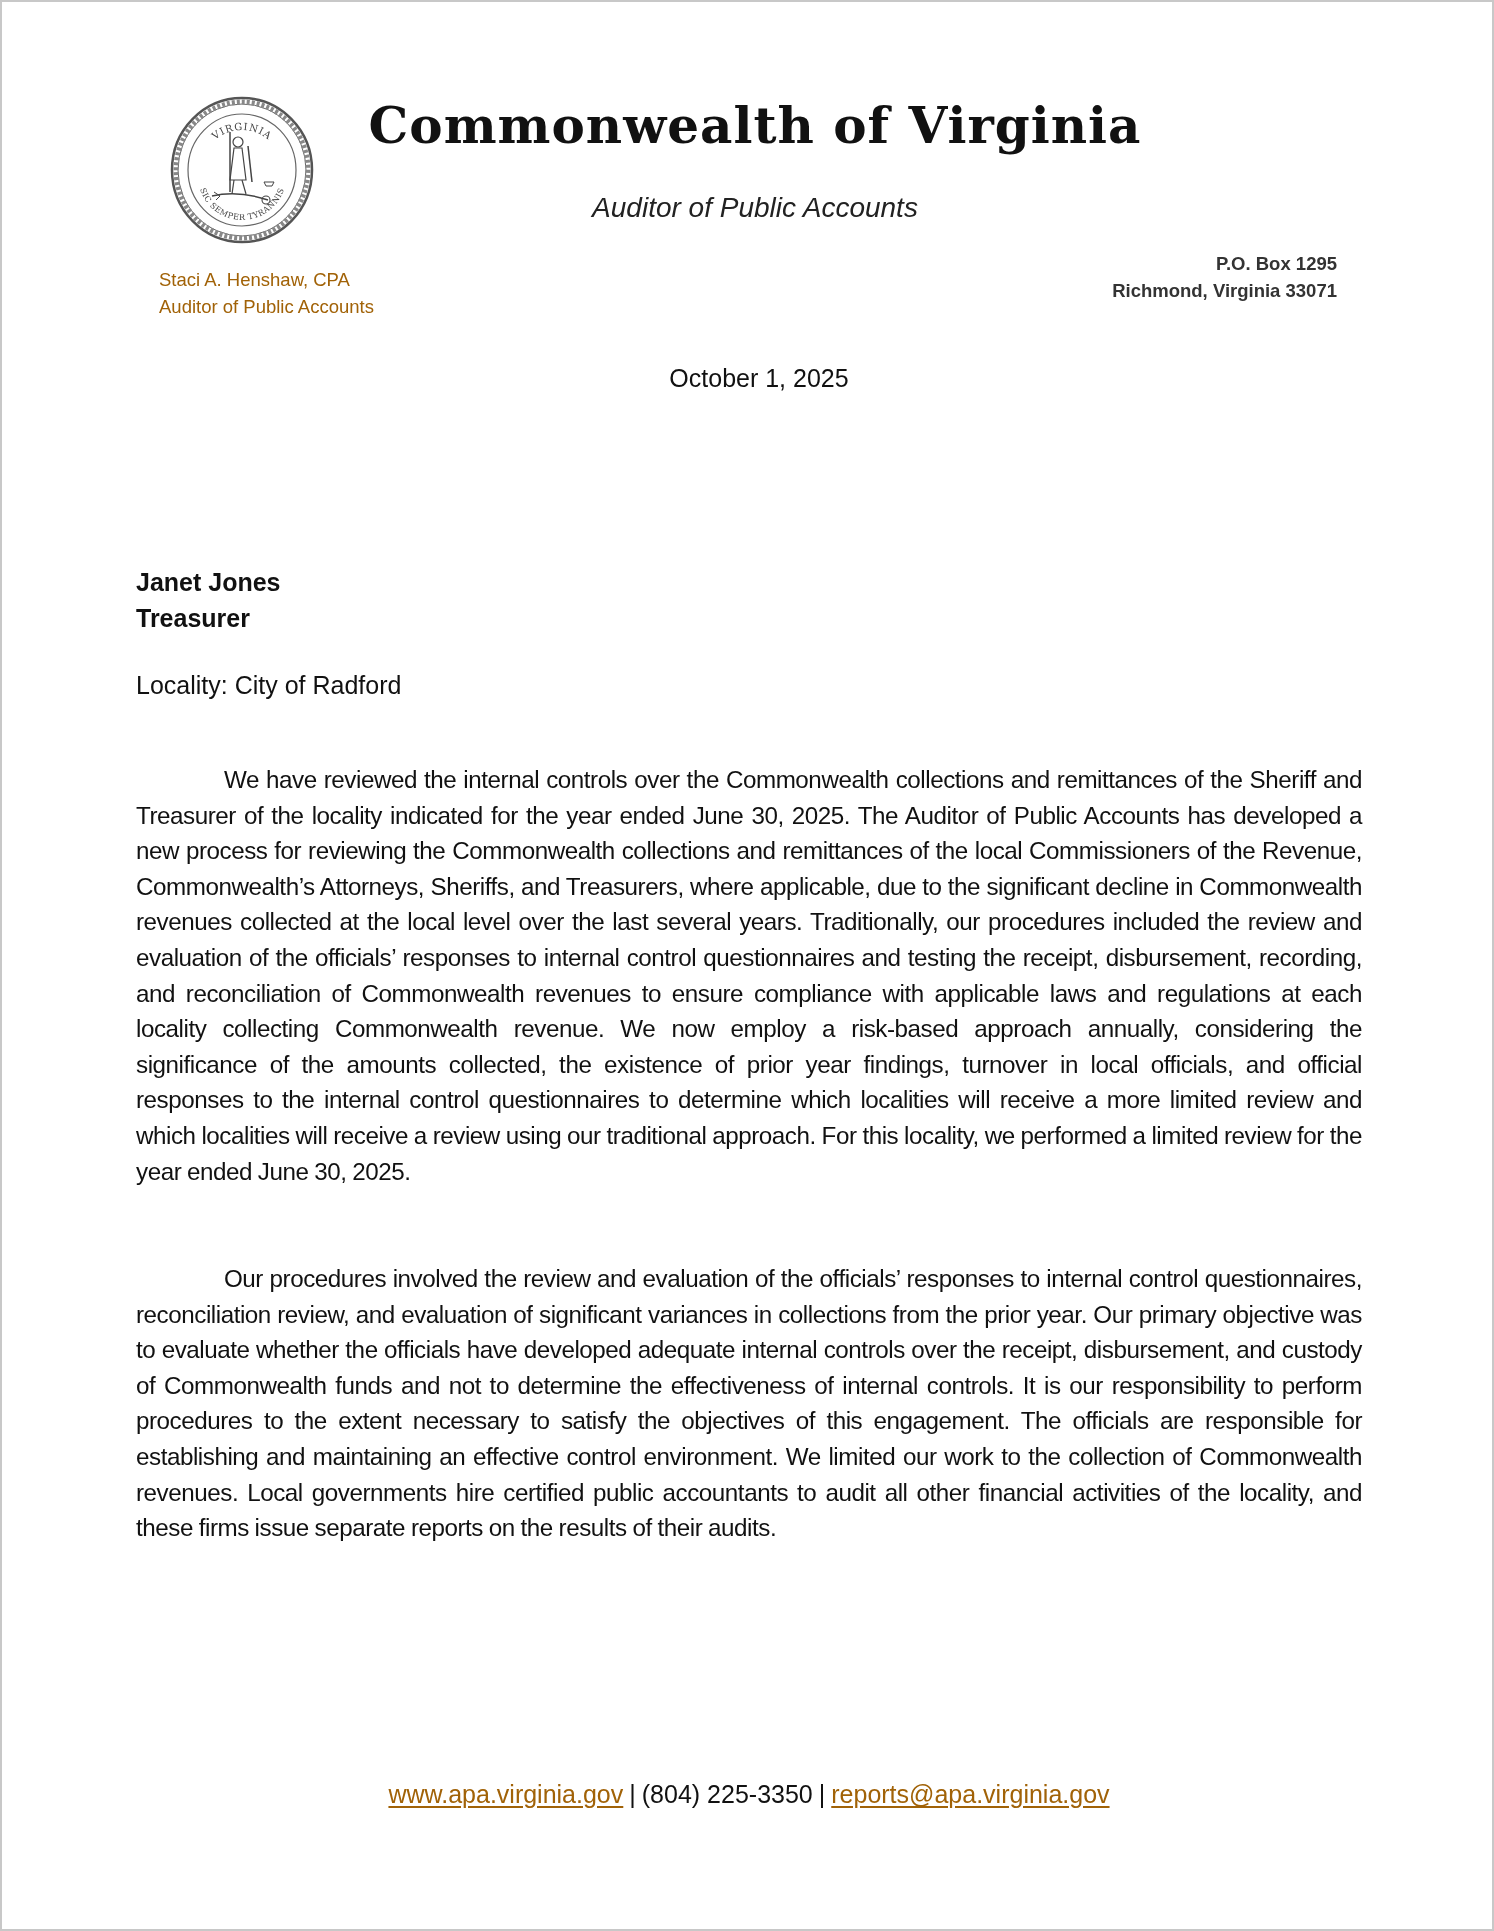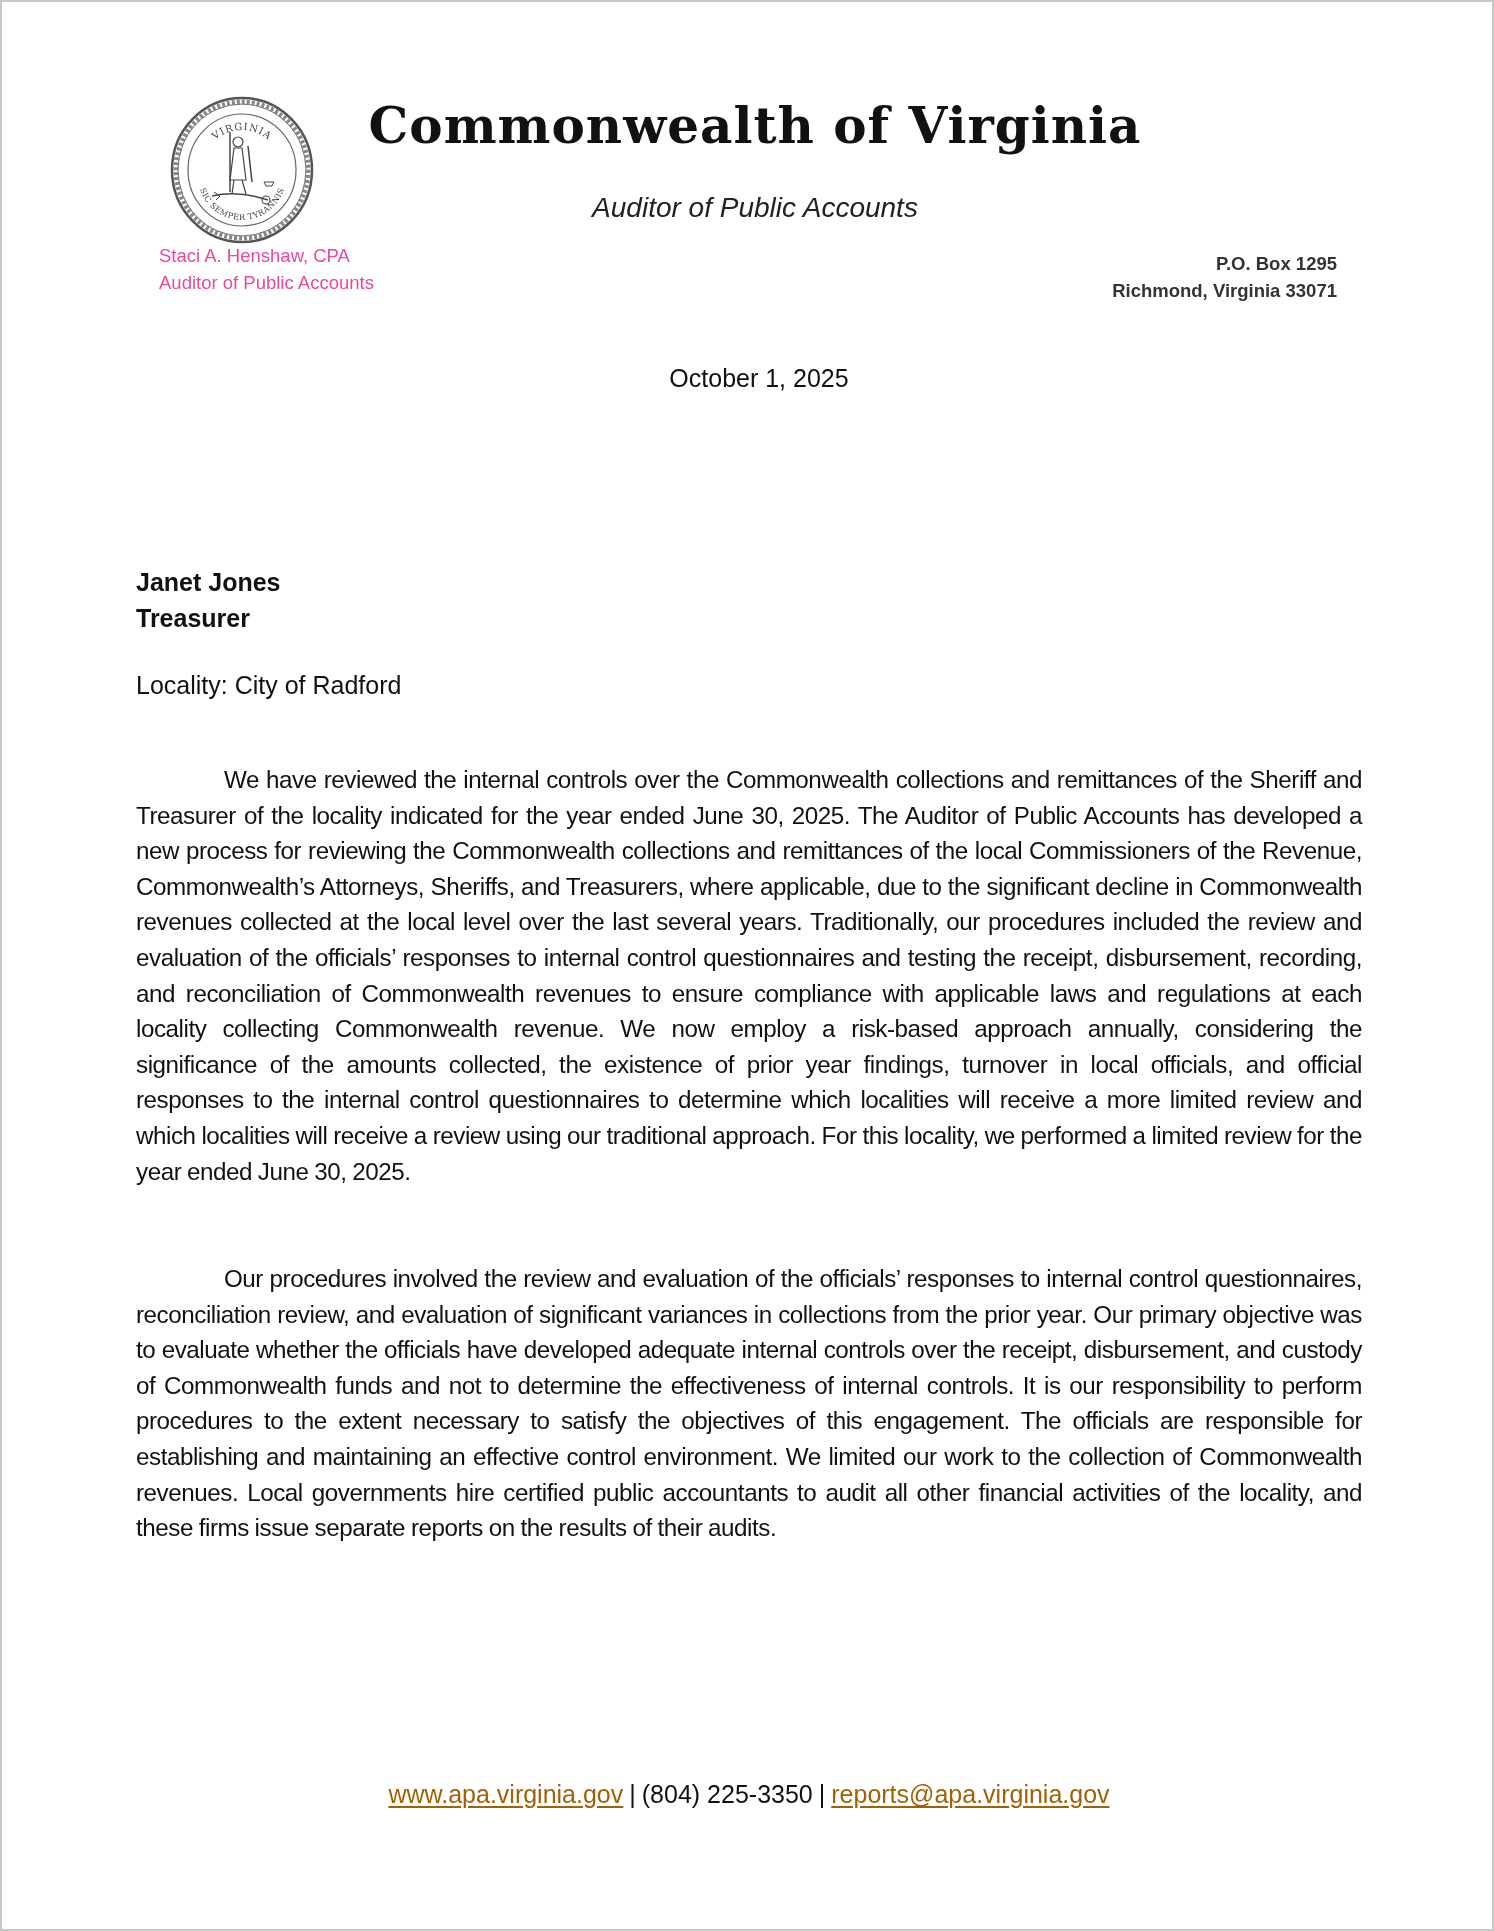--- a/index.html
+++ b/index.html
@@ -58,24 +58,24 @@
       padding-left: 12px;
       box-sizing: border-box;
       font-family: "Liberation Sans", sans-serif;
       font-style: italic;
       font-size: 28px;
       color: #222222;
     }
     .lh-left {
       position: absolute;
       left: 157px;
-      top: 240px;
+      top: 264px;
       font-size: 18.5px;
       line-height: 27px;
-      color: #ec4899;
+      color: #a16207;
     }
     .lh-right {
       position: absolute;
       right: 155px;
       top: 248px;
       font-size: 18.5px;
       line-height: 27px;
       text-align: right;
       color: #333333;
       font-weight: bold;

